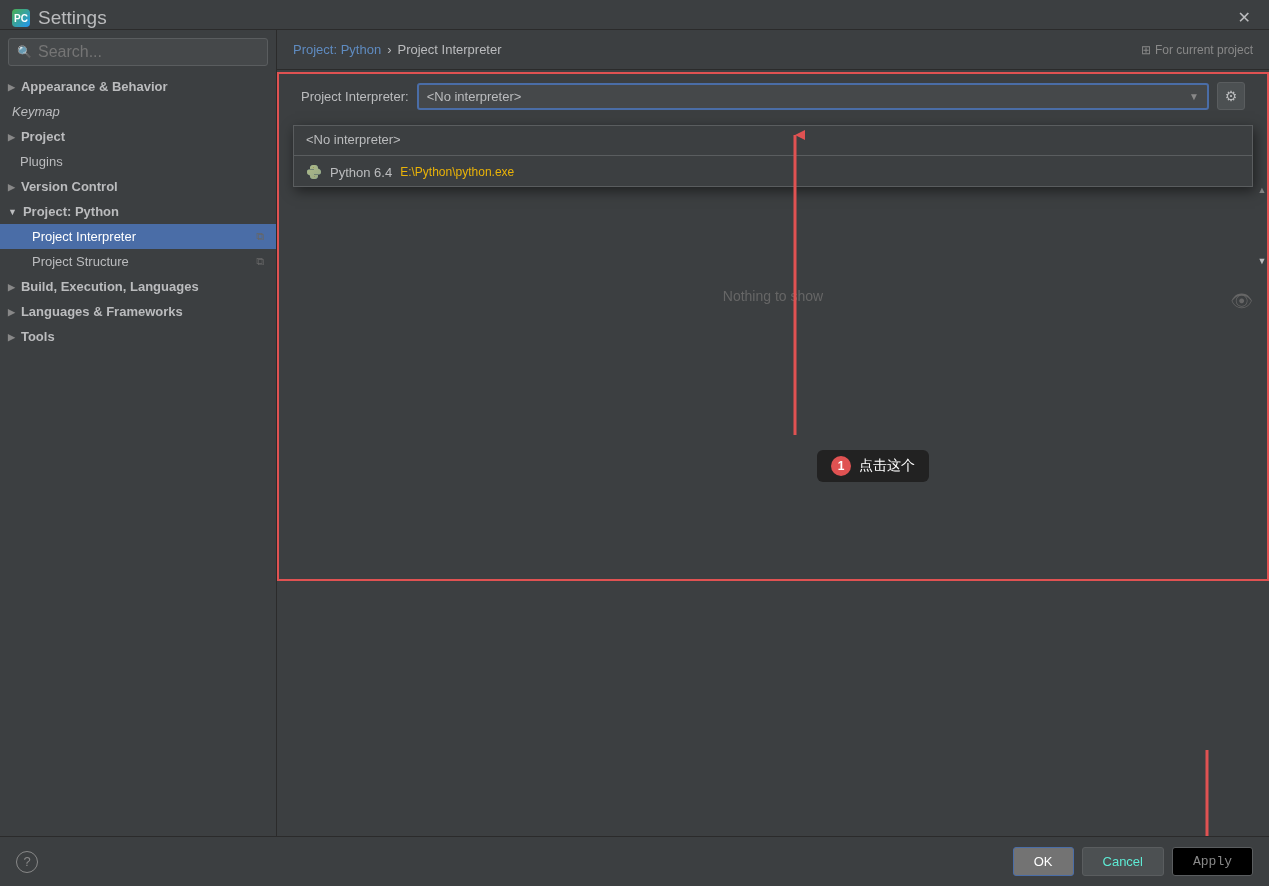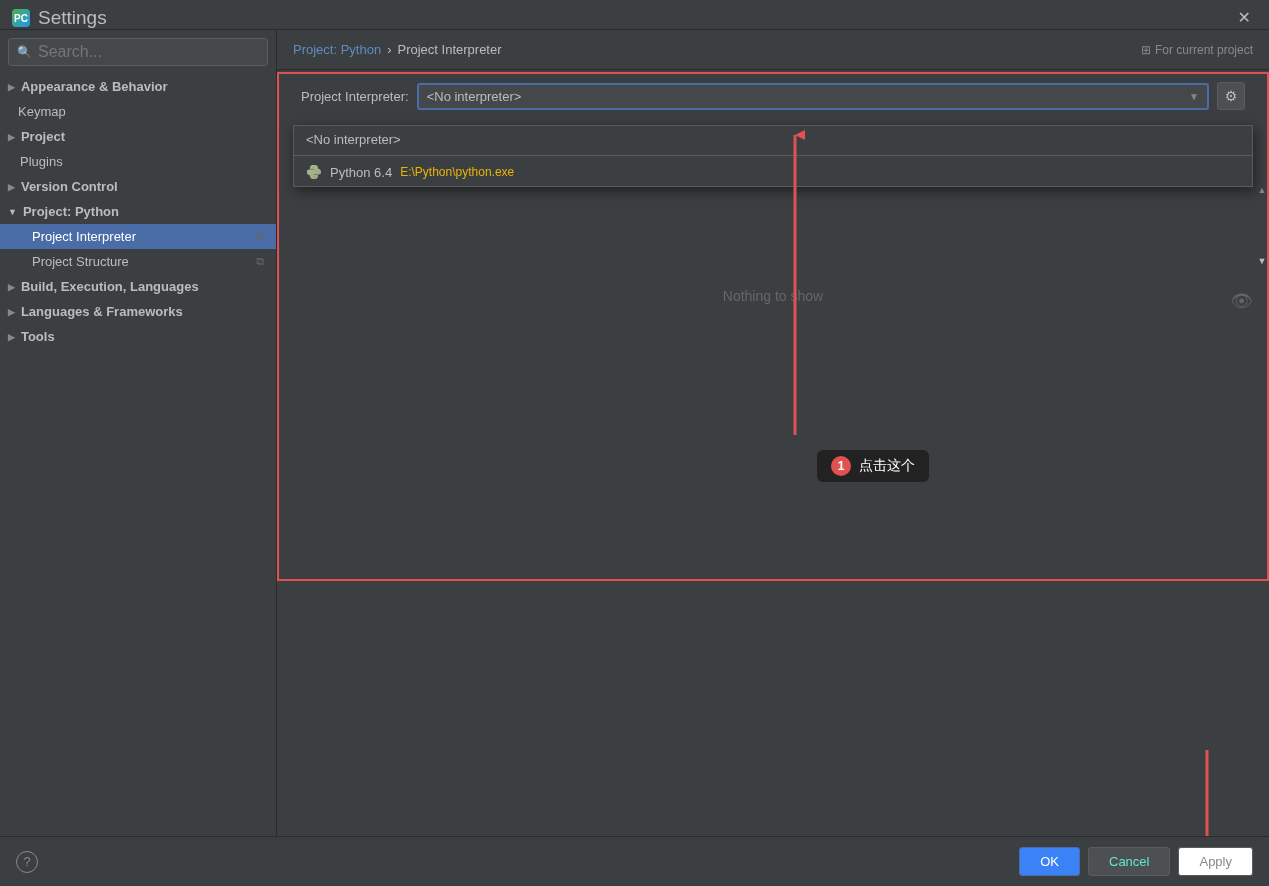--- a/index.html
+++ b/index.html
@@ -248,31 +248,32 @@
     }
     .bottom-buttons { display: flex; gap: 8px; }
     .btn {
       padding: 6px 20px;
       border-radius: 3px;
       cursor: pointer;
       font-size: 13px;
       border: 1px solid #5a5d5f;
     }
     .btn-ok {
-      background: #3b82f6;
+      background: #737373;
       border-color: #4a6da7;
       color: white;
     }
     .btn-cancel {
       background: #4c5052;
       color: #5eead4;
     }
     .btn-apply {
-      background: #ffffff;
+      background: #000000;
       color: #888;
+      font-family: Liberation Mono, monospace;
     }
 
     
     .red-highlight {
       position: absolute;
       border: 2px solid #e05252;
       pointer-events: none;
       z-index: 50;
     }
 
@@ -325,21 +326,21 @@
     <div class="search-box">
       <span class="search-icon">🔍</span>
       <input type="text" placeholder="Search..." style="">
     </div>
 
     <div class="sidebar-item parent">
       <span class="triangle">▶</span>
       <span>Appearance &amp; Behavior</span>
     </div>
 
-    <div class="sidebar-item child0" style="padding-left:18px;">
+    <div class="sidebar-item child0" style="padding-left:12px;font-style:italic;">
       <span>Keymap</span>
     </div>
 
     <div class="sidebar-item parent">
       <span class="triangle">▶</span>
       <span>Project</span>
     </div>
 
     <div class="sidebar-item child0" style="padding-left:20px;">
       <span>Plugins</span>

